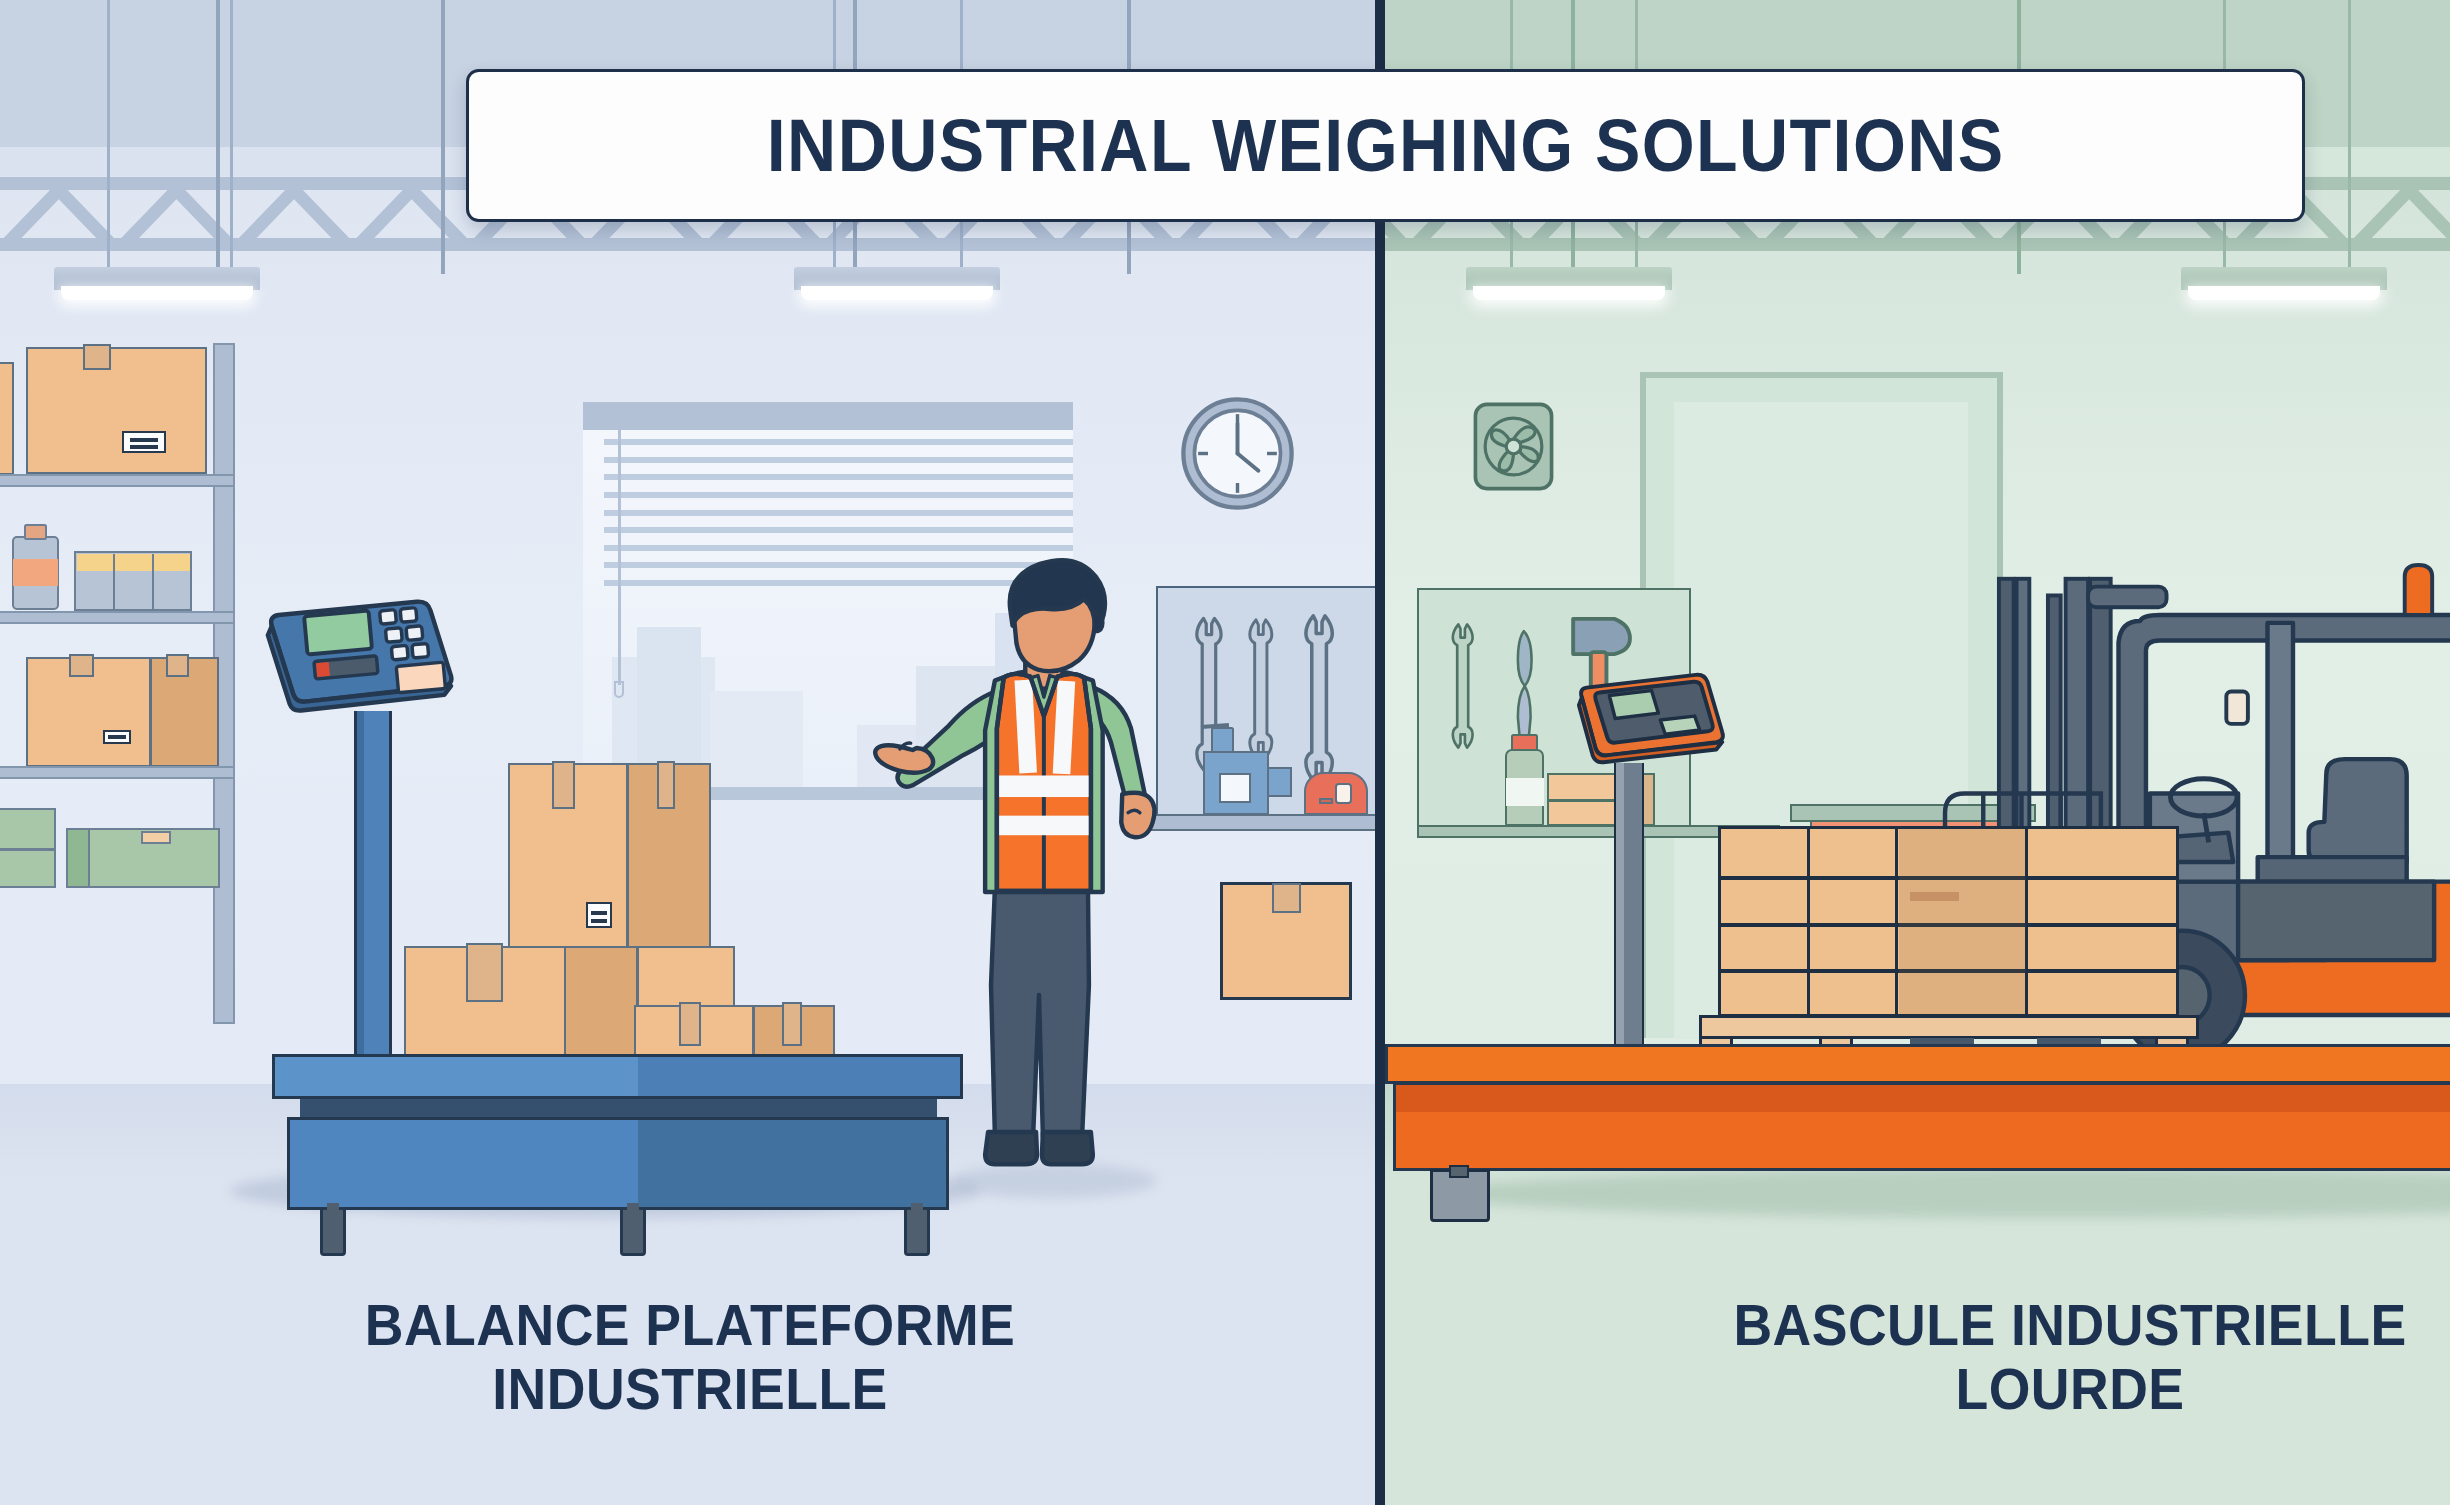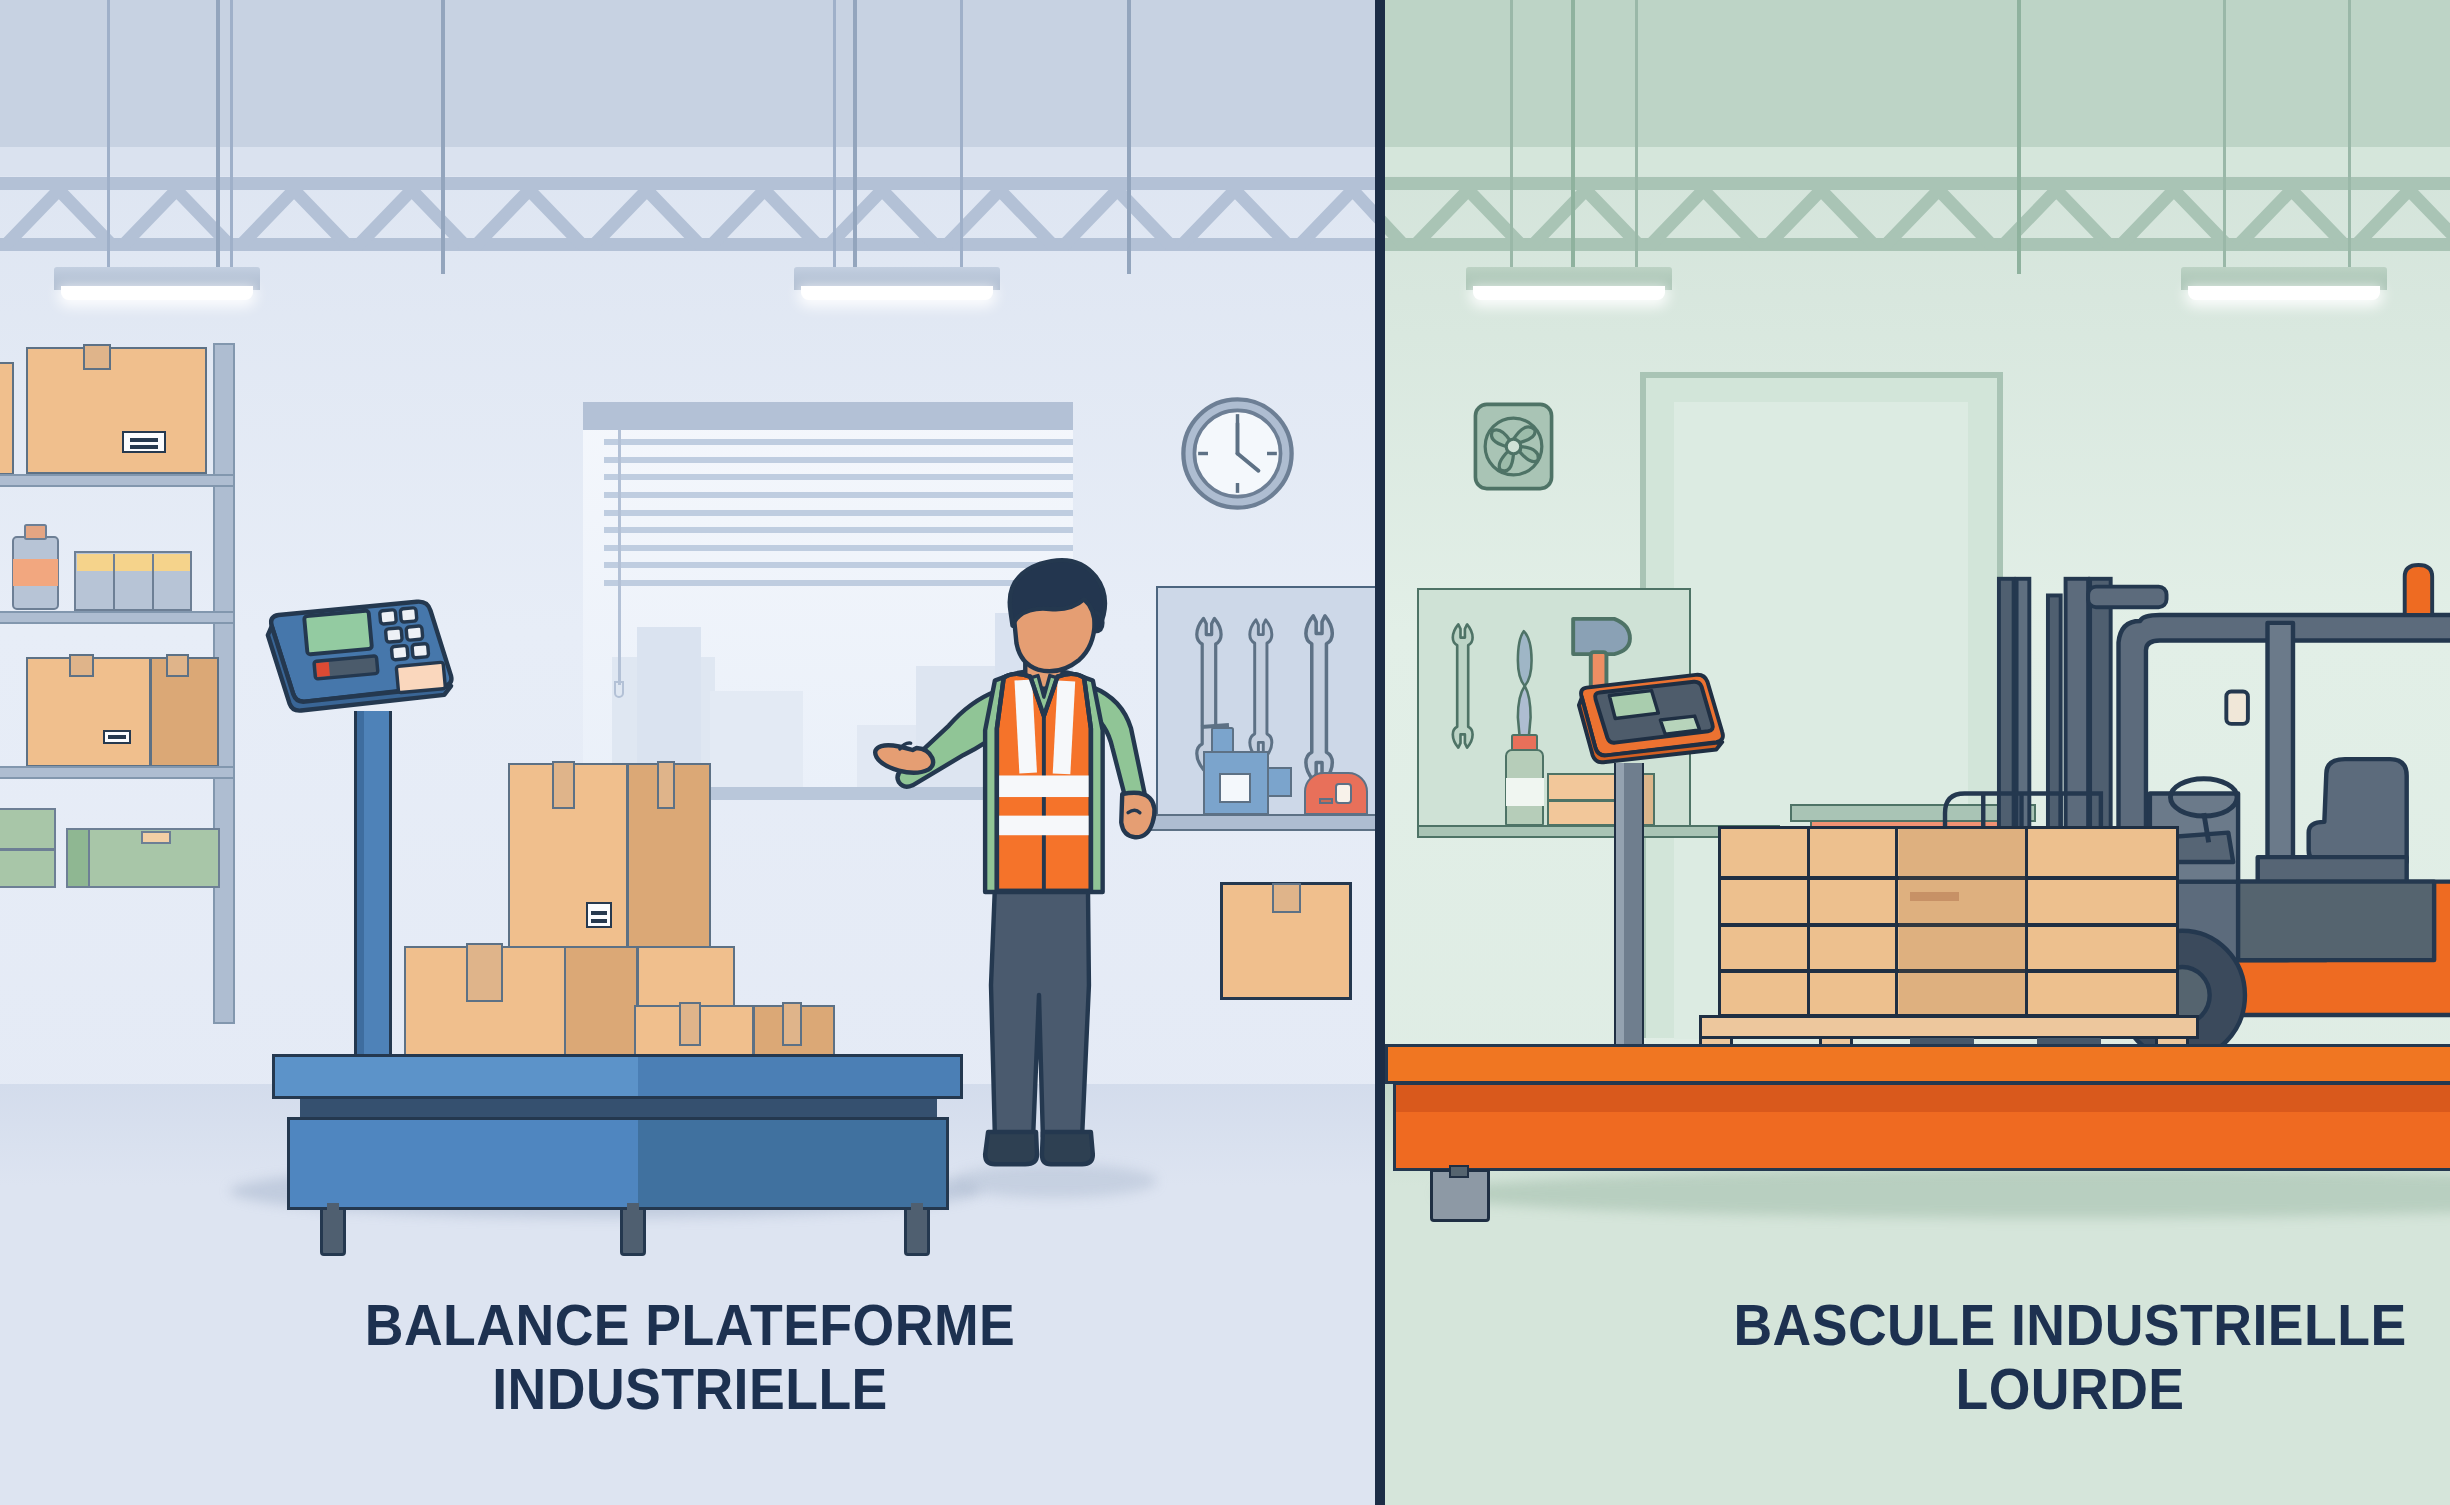--- a/index.html
+++ b/index.html
@@ -503,15 +503,18 @@
     </div>
 
     <div class="caption nd" id="caption-right-inner" style="left:0;width:1380px;top:1294px;">
       <div>BASCULE INDUSTRIELLE</div>
       <div>LOURDE</div>
     </div>
   </div>
 
   <div id="divider"></div>
 
+  <div id="title-banner">
+    <div id="title-text" class="nd">INDUSTRIAL WEIGHING SOLUTIONS</div>
+  </div>
 
 </div>
 
 
 </body></html>

